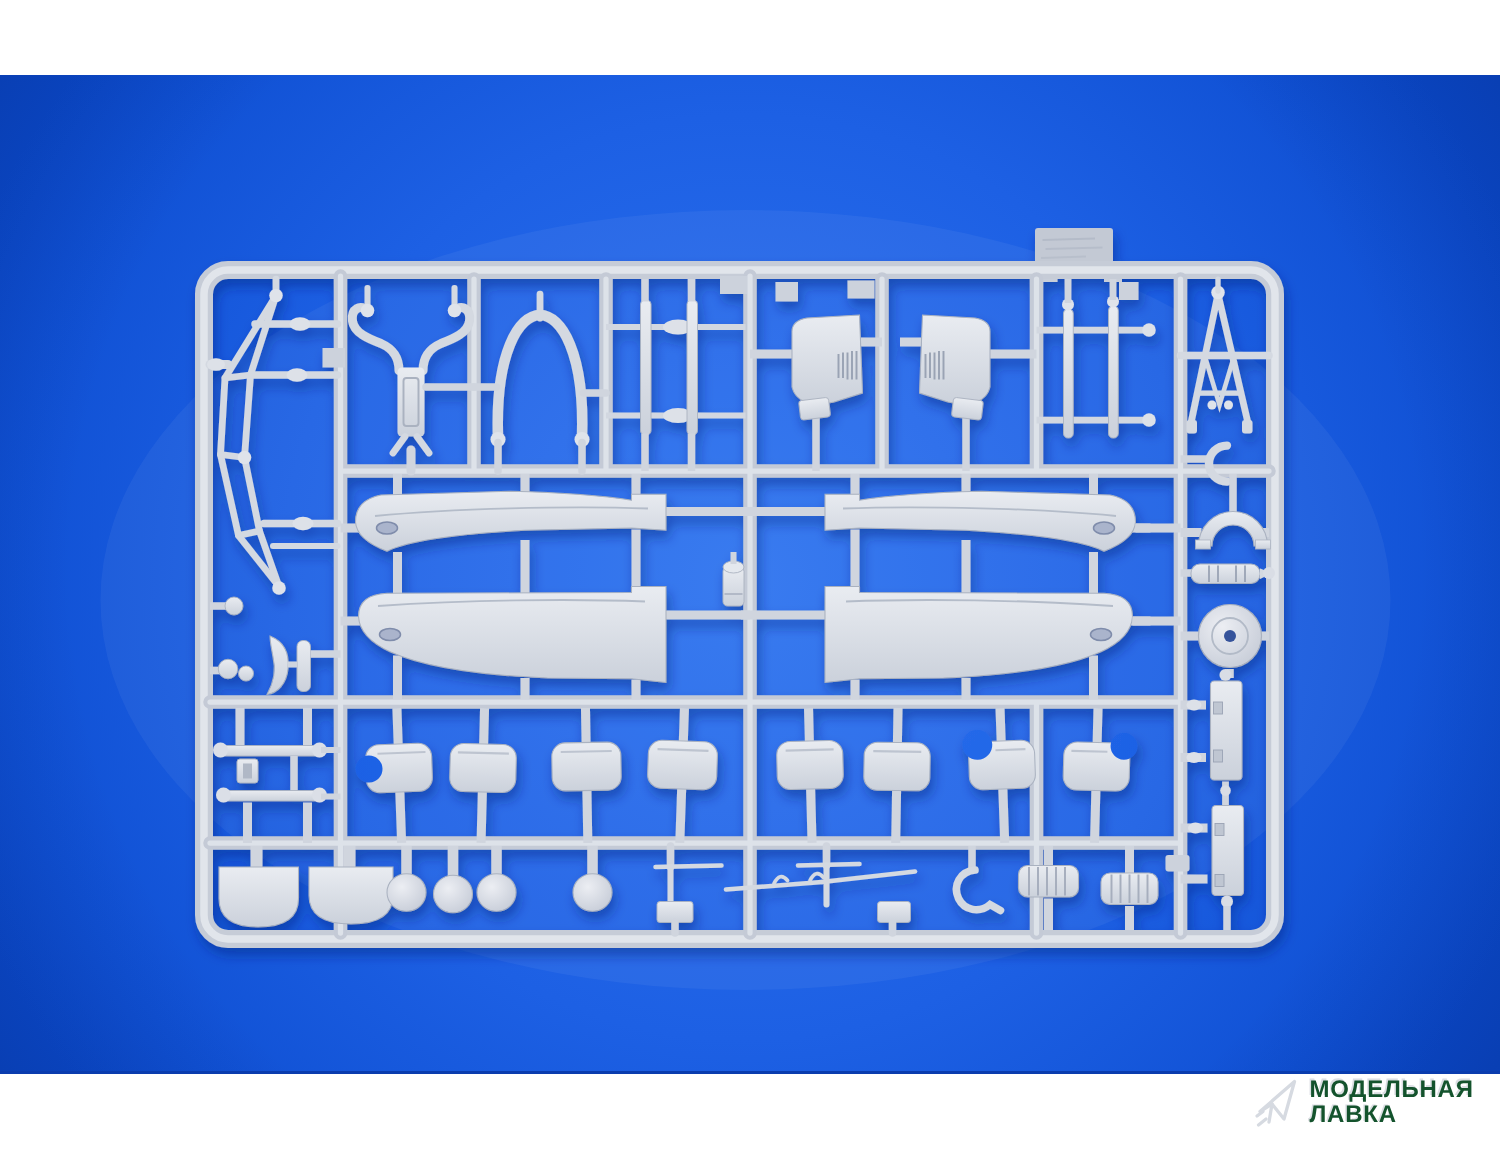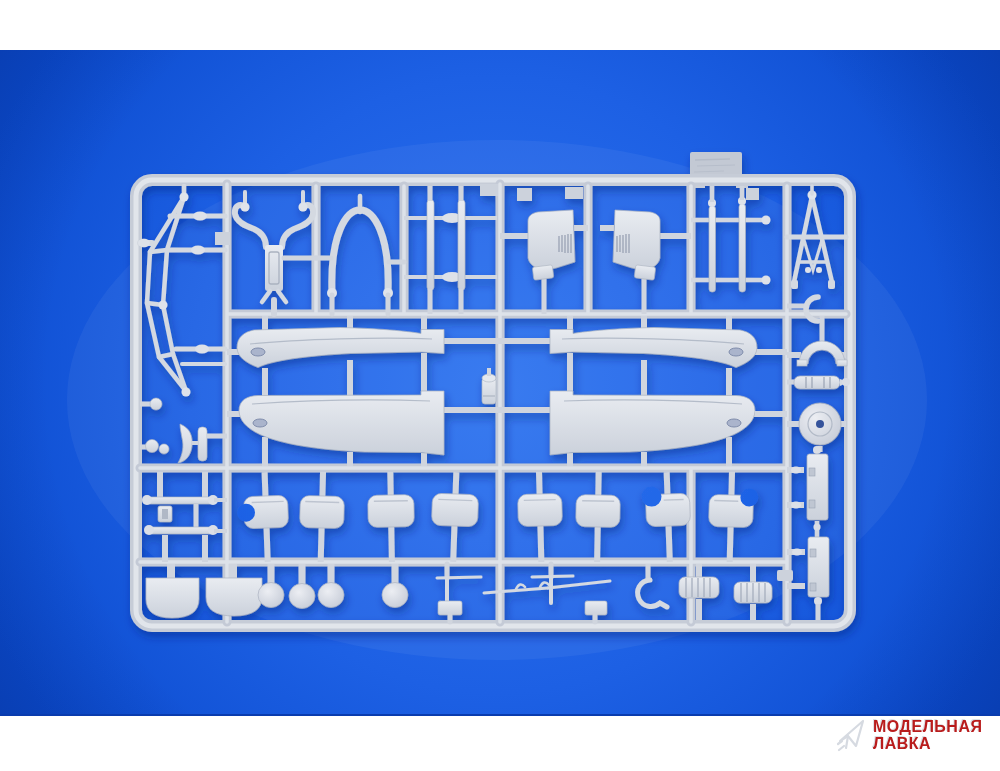--- a/index.html
+++ b/index.html
@@ -1,21 +1,21 @@
 <!DOCTYPE html>
 <html><head>
 <meta charset="utf-8">
 <style>
   html,body{margin:0;padding:0;background:#ffffff;}
   #stage{position:relative;width:1000px;height:771px;overflow:hidden;background:#ffffff;
          font-family:"Liberation Sans","DejaVu Sans",sans-serif;}
   #photo-svg{position:absolute;left:0;top:0;}
   .watermark{position:absolute;left:836px;top:718px;display:flex;gap:7px;align-items:flex-start;}
   .wm-text{display:flex;flex-direction:column;}
-  .wm-line{font-weight:bold;font-size:16px;line-height:17px;letter-spacing:.5px;color:#b91c1c;
+  .wm-line{font-weight:bold;font-size:16px;line-height:17px;letter-spacing:.5px;color:#14532d;
            text-shadow:1px 1px 0 rgba(255,255,255,.95), -1px -1px 0 rgba(175,182,194,.45);}
 </style>
 </head>
 <body>
 
 <div id="stage">
 
 <svg id="photo-svg" width="1000" height="771" viewBox="0 0 1000 771">
   <defs>
     <radialGradient id="bgGrad" gradientUnits="userSpaceOnUse" cx="497" cy="385" r="560">

